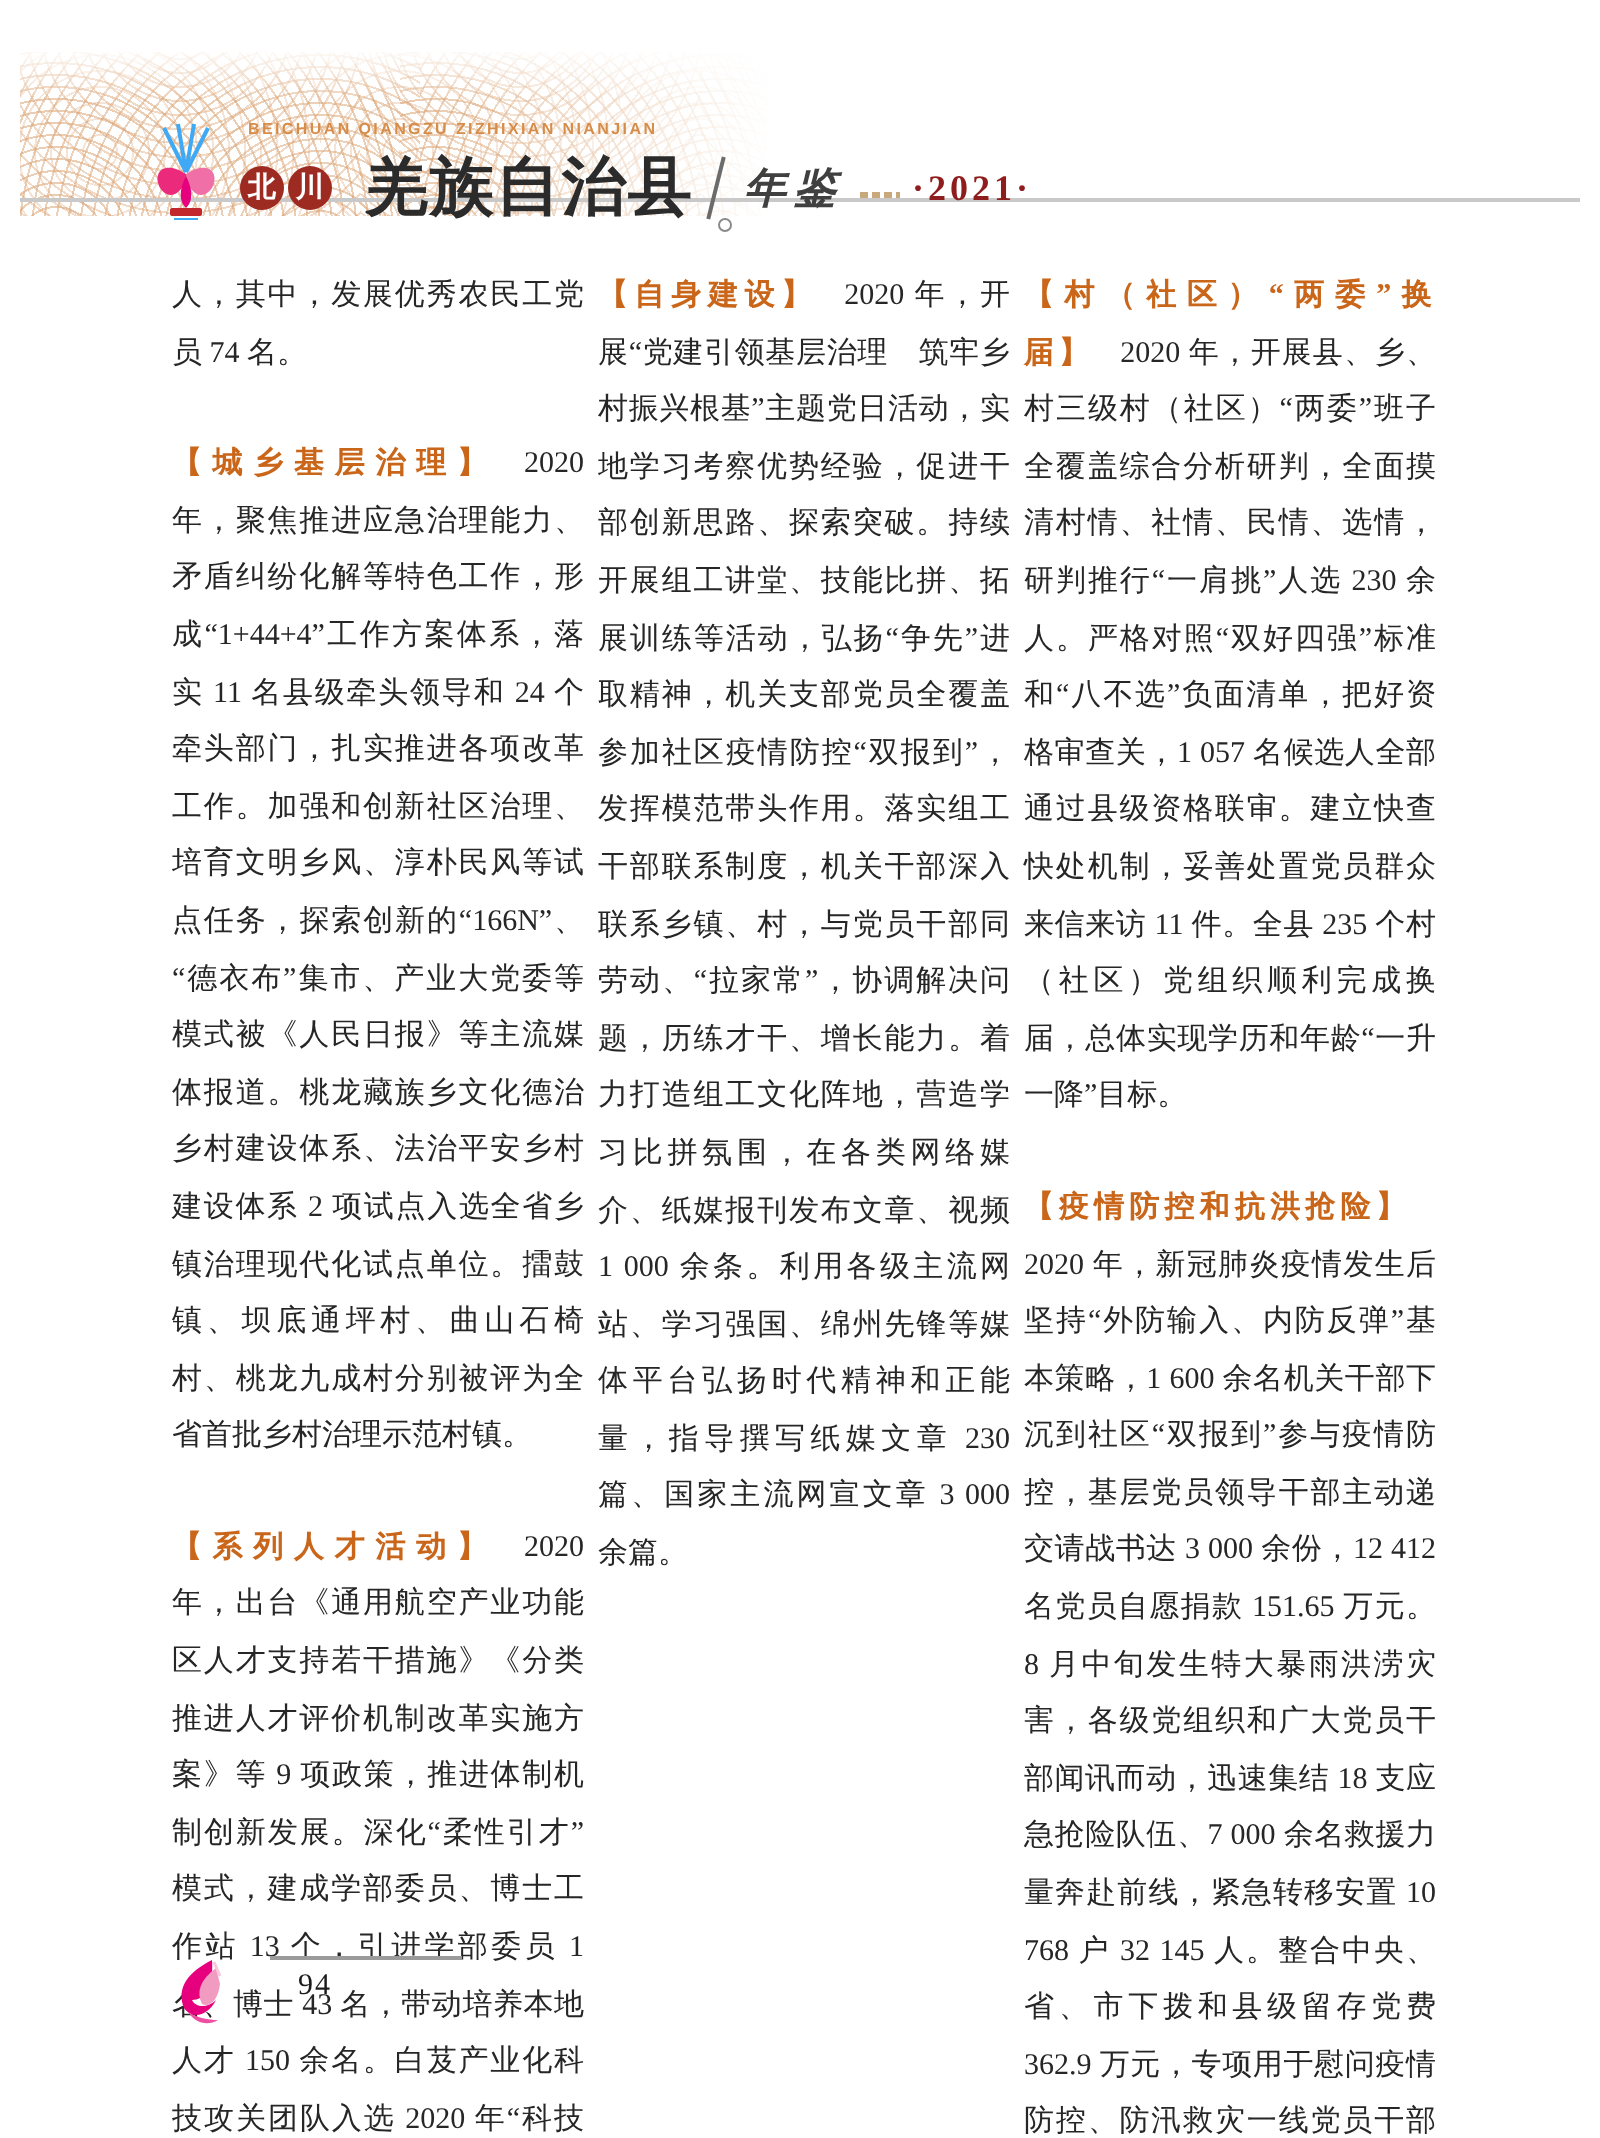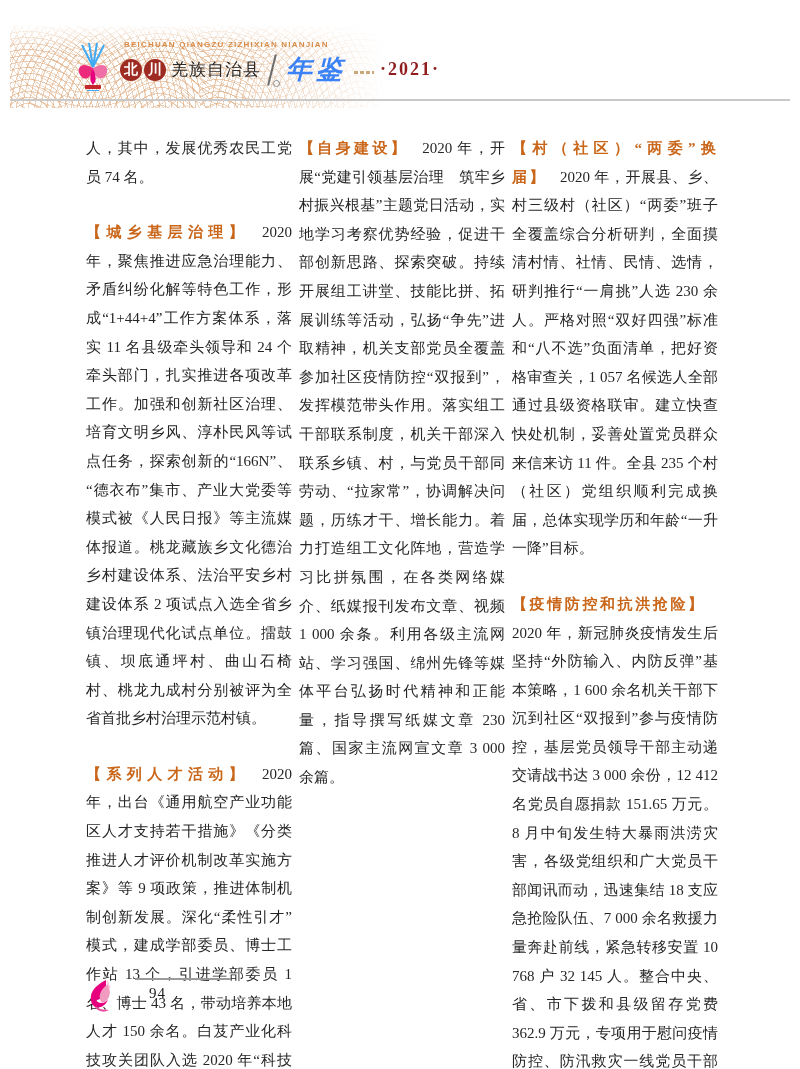--- a/index.html
+++ b/index.html
@@ -20,37 +20,37 @@
       repeating-radial-gradient(circle at 150px 98px, rgba(220,165,118,.52) 0 1px, transparent 1px 6px),
       repeating-radial-gradient(circle at 40px 50px, rgba(220,165,118,.30) 0 1px, transparent 1px 8px);
     background-size:190px 82px,170px 82px,200px 82px,150px 82px;
   }
   .wave-band::after{
     content:"";position:absolute;inset:0;
     background:linear-gradient(to right, rgba(255,255,255,0) 55%, #ffffff 97%),
                linear-gradient(to bottom, rgba(255,255,255,.9), rgba(255,255,255,0) 30%);
   }
   .header-rule{position:absolute;left:10px;right:10px;top:99px;height:2px;background:#c9c9c9;}
-  .header-title-row{position:absolute;left:72px;top:40px;display:flex;align-items:center;z-index:3;}
+  .header-title-row{position:absolute;left:72px;top:60px;display:flex;align-items:flex-start;z-index:3;}
   .emblem{margin-right:6px;margin-bottom:-4px;}
   .title-main{display:flex;flex-direction:column;}
   .small-title{
     font-family:"Liberation Sans",sans-serif;font-size:8px;color:#d78d4a;
     letter-spacing:1.2px;margin:0 0 3px 4px;font-weight:bold;
   }
   .big-row{display:flex;align-items:center;}
   .circle{
     width:22px;height:22px;border-radius:50%;background:#9e2b22;color:#ffffff;
     display:inline-flex;align-items:center;justify-content:center;
     font-size:14px;font-weight:bold;margin-right:2px;
   }
-  .county{font-size:17px;font-weight:normal;color:#2b2b2b;letter-spacing:1px;margin-left:3px;}
+  .county{font-size:32px;font-weight:bold;color:#2b2b2b;letter-spacing:1px;margin-left:14px;}
   .slash{width:2px;height:32px;background:#6b6b6b;transform:rotate(14deg);margin:0 12px 0 10px;}
   .slash-dot{width:5px;height:5px;border:1px solid #8a8a8a;border-radius:50%;align-self:flex-end;margin:0 6px 0 -12px;}
-  .yearbook{font-size:26px;font-weight:bold;color:#3b82f6;font-style:italic;letter-spacing:4px;}
+  .yearbook{font-size:21px;font-weight:bold;color:#404040;font-style:italic;letter-spacing:4px;}
   .dash-decor{width:20px;height:3px;margin:6px 6px 0 8px;
     background:repeating-linear-gradient(to right,#c9a87c 0 4px,transparent 4px 6px);}
   .year{font-size:18px;font-weight:bold;color:#8f1d1d;letter-spacing:2px;}
 
   
   .columns{
     position:absolute;left:86px;top:118px;width:632px;
     display:flex;gap:7px;
   }
   .col{width:206px;font-size:15px;line-height:28.6px;text-align:justify;}

